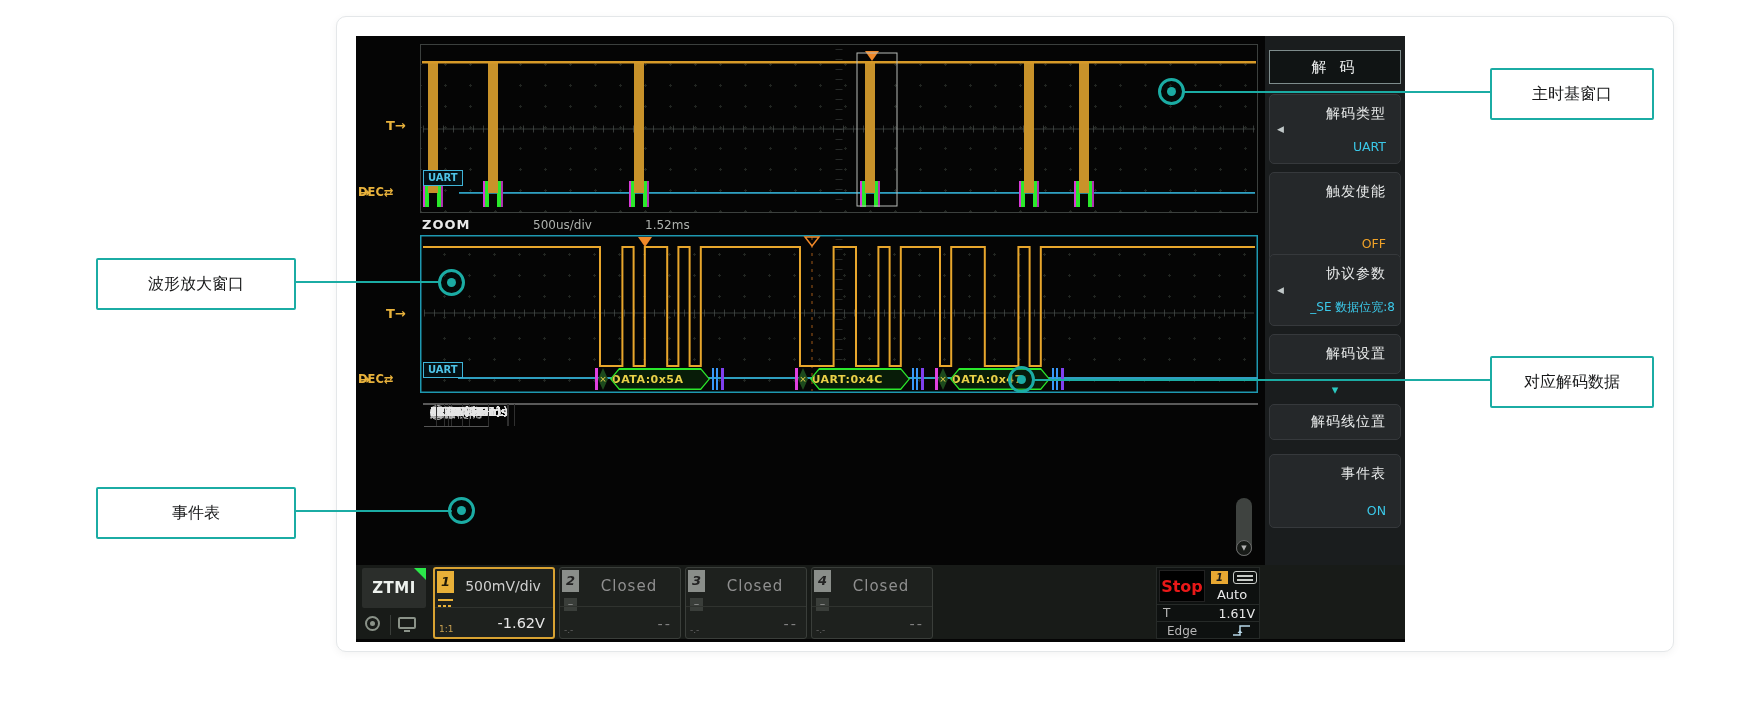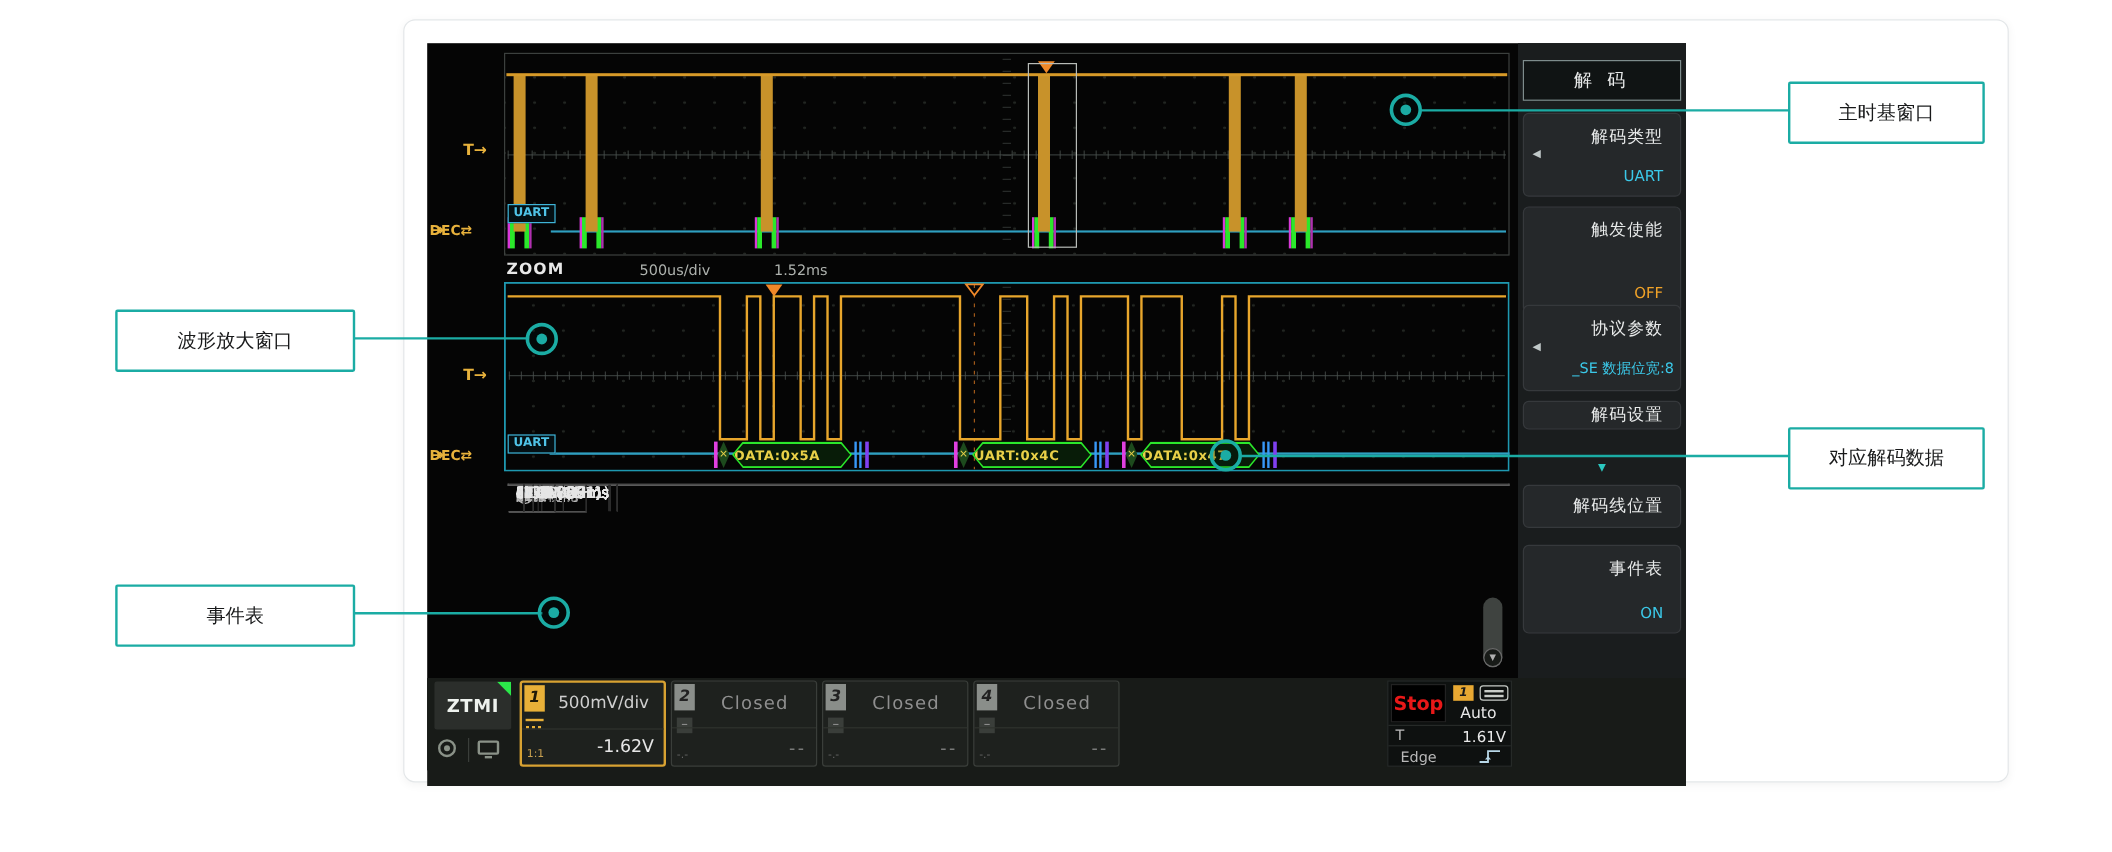--- a/index.html
+++ b/index.html
@@ -57,21 +57,21 @@
   .menu-header{left:4px;top:14px;width:132px;height:34px;border:1px solid #7e8c8c;background:#101414;
         color:#eaecec;font-size:15px;letter-spacing:4px;display:flex;align-items:center;justify-content:center;}
   .menu-btn{left:4px;width:132px;background:#25282a;border:1px solid #36393c;border-radius:5px;}
   .menu-label{right:14px;top:10px;font-size:14px;color:#e8eaea;letter-spacing:1px;white-space:nowrap;}
   .menu-label.solo{top:50%;transform:translateY(-50%);}
   .menu-value{right:14px;bottom:9px;font-size:12.5px;white-space:nowrap;}
   .menu-value.cyan{color:#3BC8E8;} .menu-value.orange{color:#F0A228;}
   .menu-arrow{left:7px;top:50%;transform:translateY(-50%);font-size:9px;color:#c0c8c8;}
   .menu-collapse{left:0;top:346px;width:140px;text-align:center;color:#2BC8C0;font-size:13px;}
   
-  .statusbar{left:0;top:529px;width:1049px;height:90px;background:#181b18;}
+  .statusbar{left:0;top:529px;width:1049px;height:74px;background:#181b18;}
   .brand-box{left:6px;top:3px;width:64px;height:40px;background:#2b2e2b;border-radius:2px;
         display:flex;align-items:center;justify-content:center;}
   .brand-text{position:static;color:#eef2ee;font-weight:800;font-size:15px;letter-spacing:.5px;}
   .brand-corner{top:0;right:0;width:12px;height:12px;background:#2BE84A;clip-path:polygon(100% 0,0 0,100% 100%);}
   .brand-icons{left:6px;top:48px;width:64px;height:26px;}
   .gesture-icon{left:3px;top:3px;width:15px;height:15px;border:2px solid #8a9288;border-radius:50%;}
   .gesture-icon::after{content:"";position:absolute;left:3px;top:3px;width:5px;height:5px;border-radius:50%;background:#8a9288;}
   .icon-sep{left:28px;top:2px;width:1px;height:20px;background:#3a3e3a;}
   .monitor-icon{left:36px;top:4px;width:18px;height:12px;border:2px solid #8a9288;border-radius:2px;}
   .monitor-icon::after{content:"";position:absolute;left:4px;top:11px;width:6px;height:2px;background:#8a9288;}
@@ -329,21 +329,21 @@
         </div>
         <div class="menu-btn" style="top: 136px; height: 89px;">
           <div class="menu-label">触发使能</div>
           <div class="menu-value orange">OFF</div>
         </div>
         <div class="menu-btn" style="top: 218px; height: 72px;">
           <span class="menu-arrow" style="position: absolute;">◀</span>
           <div class="menu-label">协议参数</div>
           <div class="menu-value cyan" style="right: 5px; font-size: 12px;">_SE 数据位宽:8</div>
         </div>
-        <div class="menu-btn" style="top: 298px; height: 24px;">
+        <div class="menu-btn" style="top: 298px; height: 40px;">
           <div class="menu-label solo">解码设置</div>
         </div>
         <div class="menu-btn" style="top: 368px; height: 36px;">
           <div class="menu-label solo">解码线位置</div>
         </div>
         <div class="menu-btn" style="top: 418px; height: 74px;">
           <div class="menu-label">事件表</div>
           <div class="menu-value cyan">ON</div>
         </div>
       </div>

